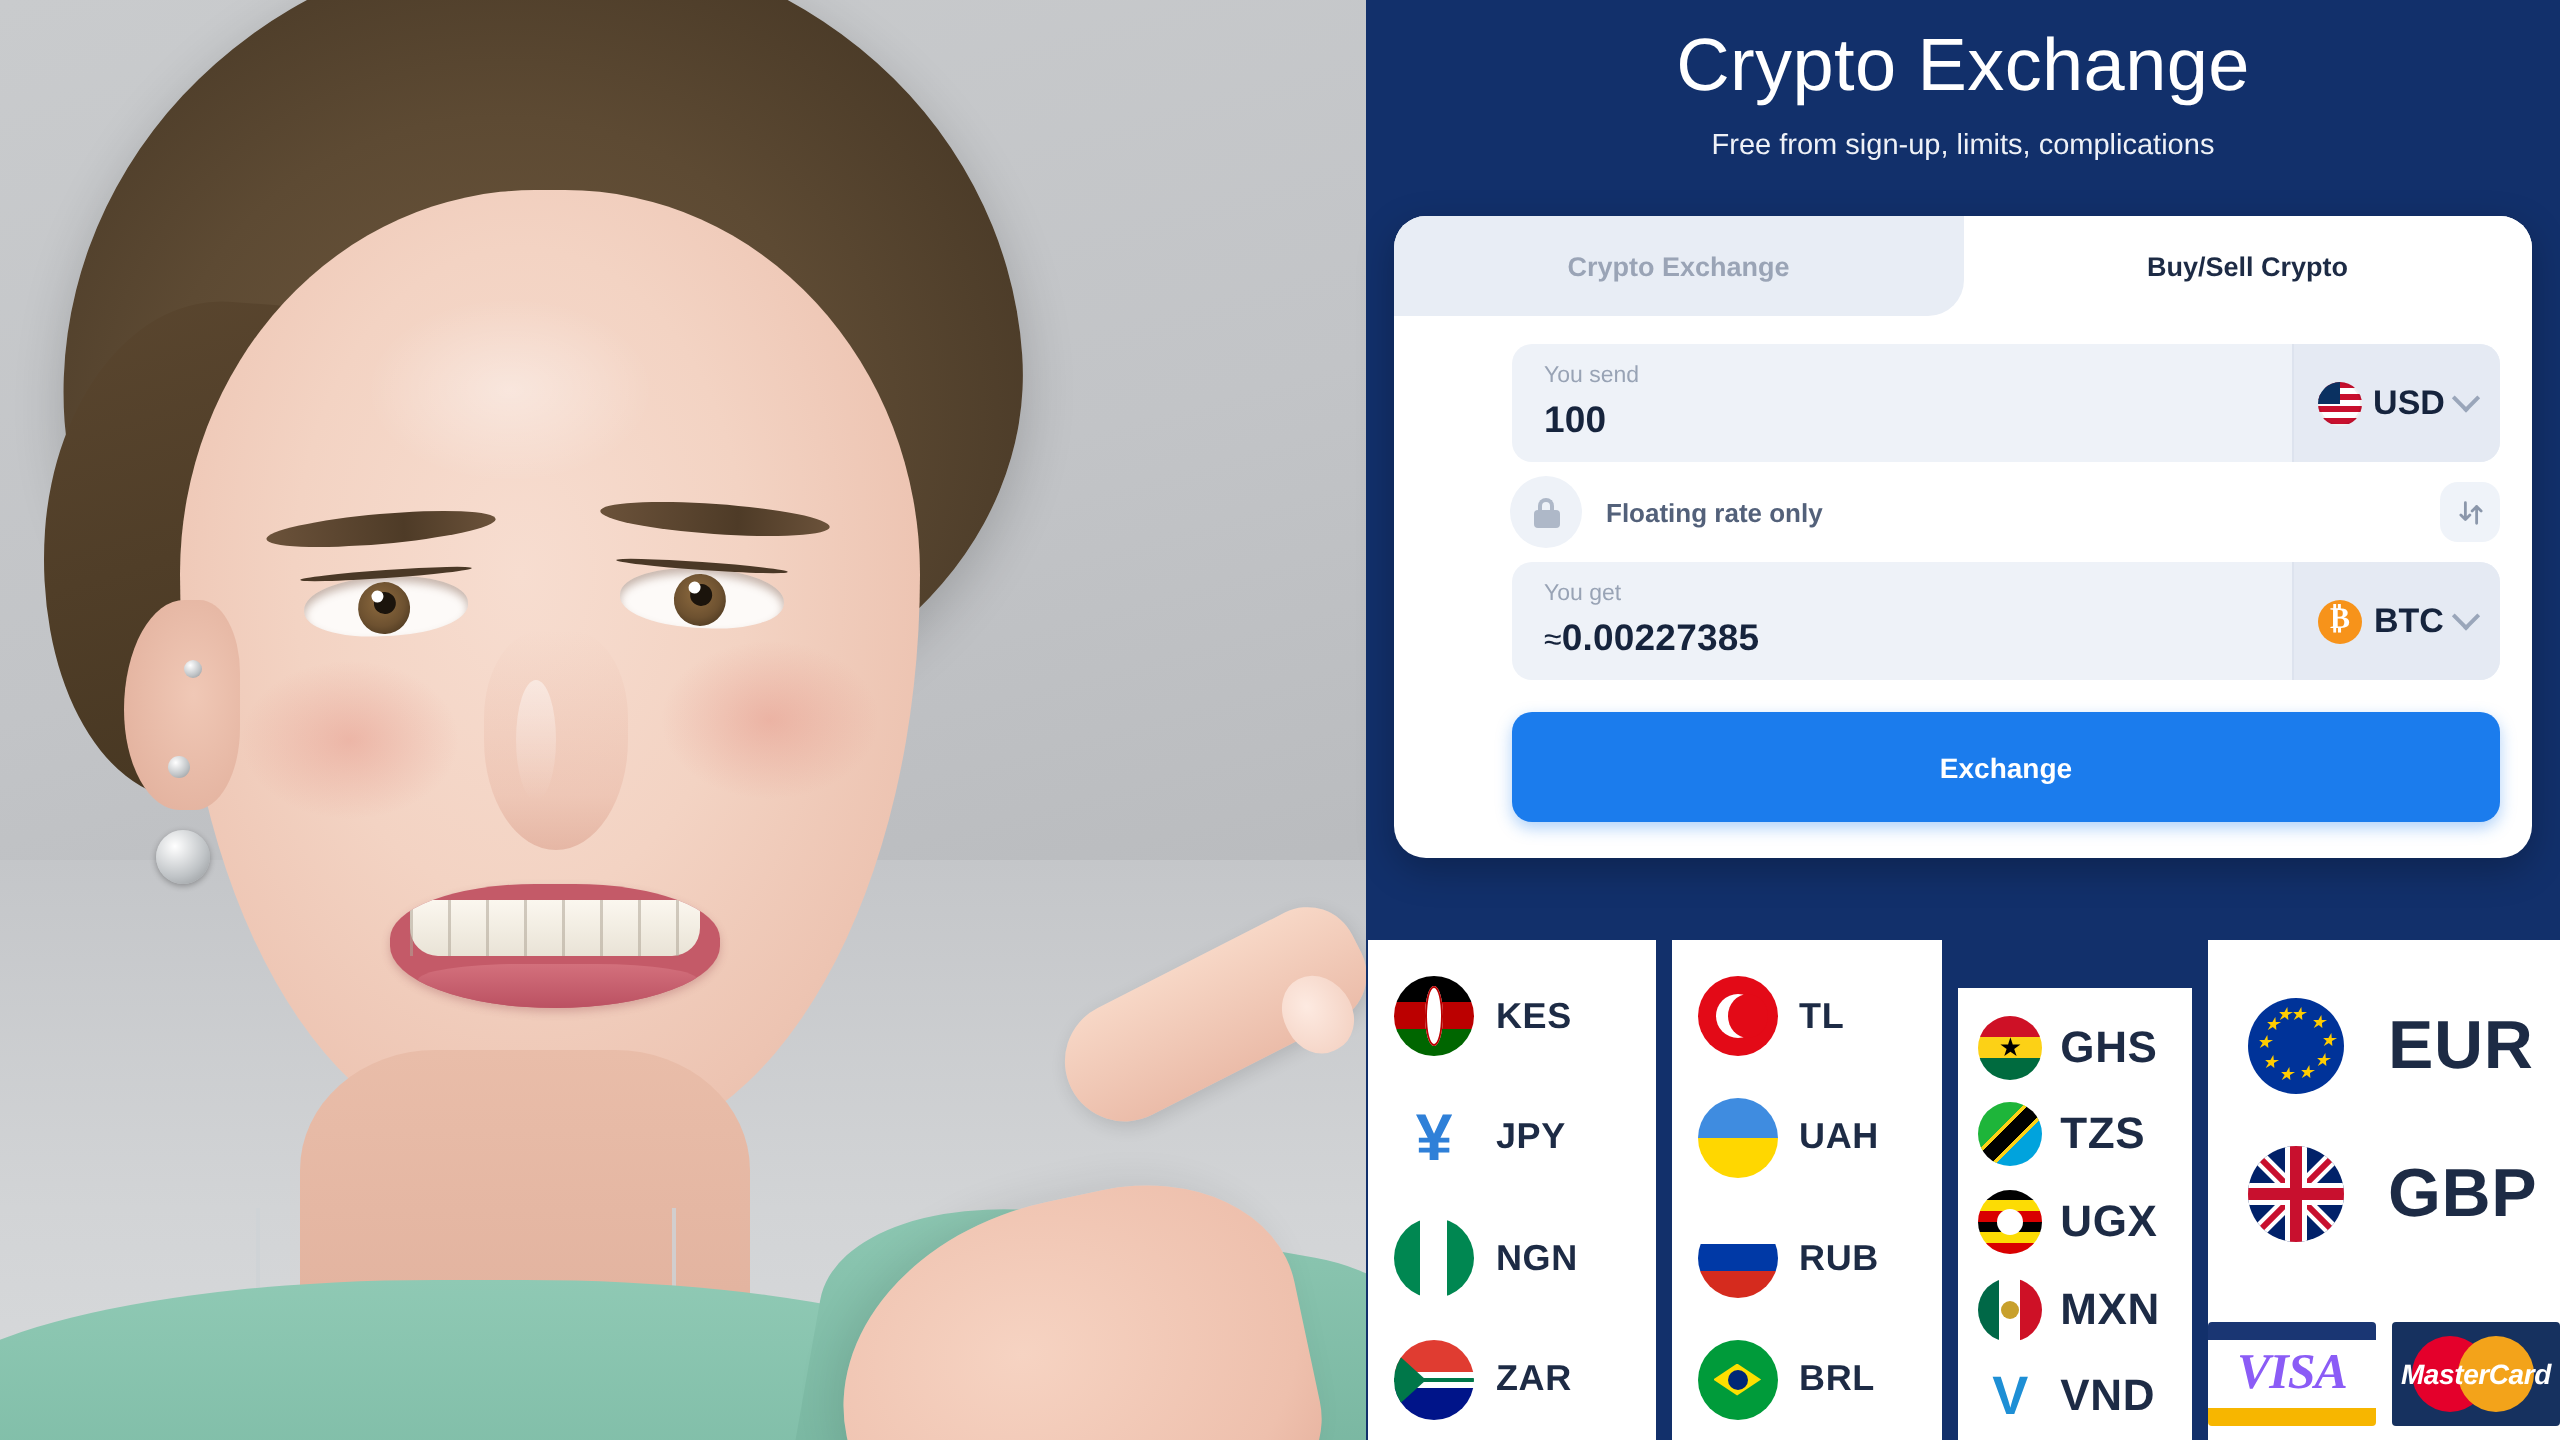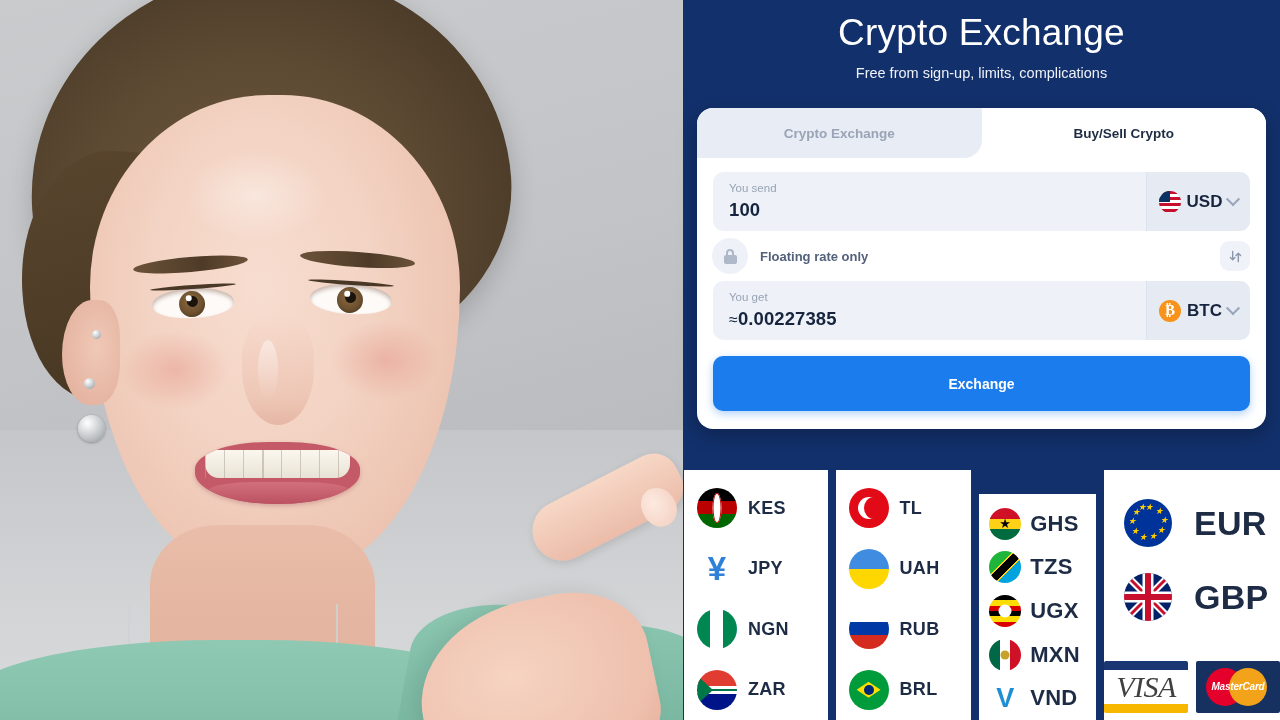--- a/index.html
+++ b/index.html
@@ -148,21 +148,21 @@
     box-shadow:0 6px 18px rgba(0,0,0,.25);
     overflow:hidden;
   }
   .tabs { display:flex; height:50px; position:relative; }
   .tab {
     flex:1; display:flex; align-items:center; justify-content:center;
     font-size:13.5px; font-weight:700; cursor:pointer; position:relative;
   }
   .tab.inactive { color:#9aa4b6; background:#e8edf5; border-radius:0 0 18px 0; }
   .tab.active { color:#1d2b45; background:#fff; }
-  .card-body { padding:14px 16px 18px 16px; }
+  .card-body { padding:14px 16px 18px 32px;margin-left:27px; }
 
   .field {
     display:flex; align-items:stretch;
     background:#eef2f8; border-radius:10px; overflow:hidden; height:59px;
   }
   .field .amt { flex:1; padding:10px 0 0 16px; }
   .field .lbl { font-size:11.5px; color:#98a3b5; line-height:1.2; }
   .field .val { font-size:18.5px; color:#16243d; font-weight:700; margin-top:3px; letter-spacing:.1px; }
   .field .val .approx { font-weight:500; font-size:16px; }
   .sel {
@@ -288,28 +288,28 @@
   .sym-jpy { width:40px; height:40px; display:flex; align-items:center; justify-content:center;
              color:#2f80d8; font-size:33px; font-weight:700; flex:0 0 40px; }
   .sym-vnd { width:32px; height:32px; display:flex; align-items:center; justify-content:center;
              color:#1e8fd5; font-size:27px; font-weight:700; flex:0 0 32px; }
 
   .visa {
     width:84px; height:52px; background:#fff; border-radius:2px;
     border-top:9px solid #1a3673; border-bottom:9px solid #f7b600;
     display:flex; align-items:center; justify-content:center;
   }
-  .visa span { font-family:"Liberation Serif", serif; font-style:italic; font-weight:400;
-               font-size:30px; color:#404040; letter-spacing:-.5px; }
+  .visa span { font-family:"Liberation Serif", serif; font-style:italic; font-weight:700;
+               font-size:25px; color:#8b5cf6; letter-spacing:-.5px; }
   .mc { width:84px; height:52px; background:#16315f; border-radius:2px; position:relative; overflow:hidden;
         display:flex; align-items:center; justify-content:center; }
   .mc .cl { position:absolute; width:38px; height:38px; border-radius:50%; top:7px; }
   .mc .cl.red { left:10px; background:#e4002b; }
   .mc .cl.yel { left:33px; background:#f3a31a; }
-  .mc .txt { position:relative; z-index:3; color:#fff; font-size:10px; font-weight:700;
+  .mc .txt { position:relative; z-index:3; color:#fff; font-size:14px; font-weight:700;
              font-style:italic; letter-spacing:-.2px;text-align:center; }
 </style>
 </head>
 <body>
 
 <div id="screen">
 
   <div id="photo">
     <div class="bg-band"></div>
     <div class="hair"></div>

